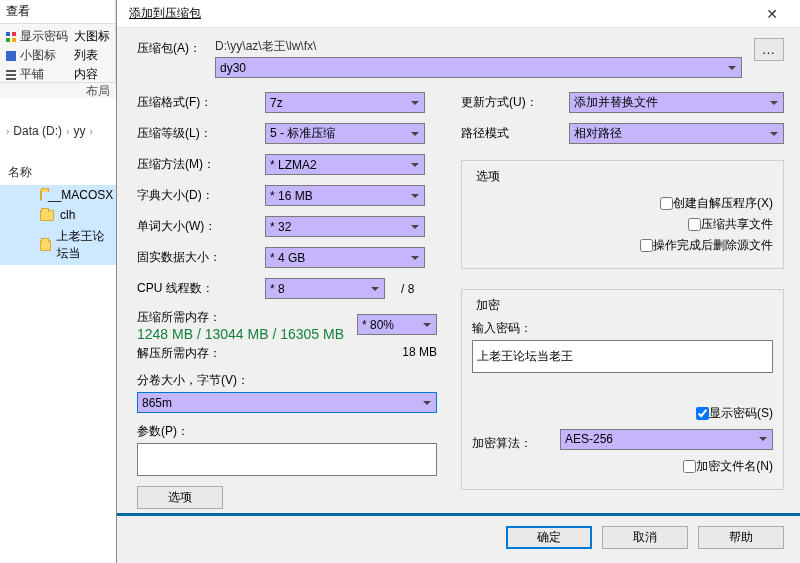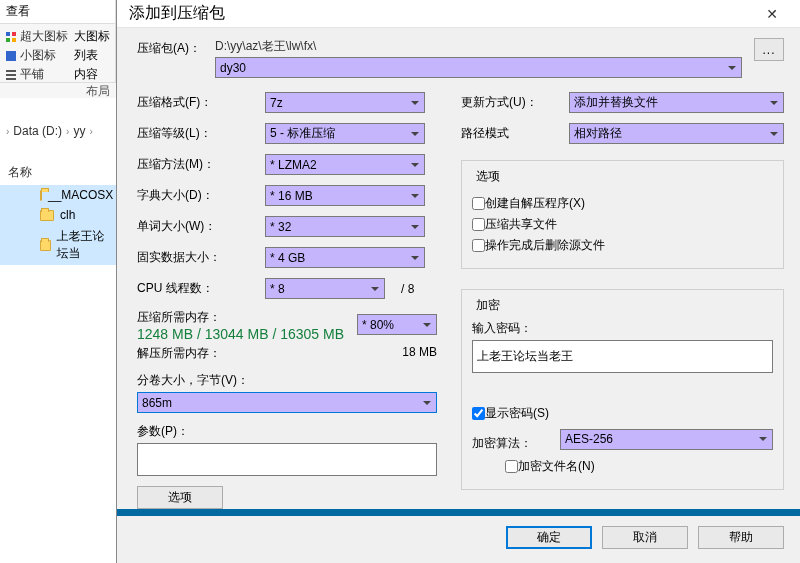--- a/index.html
+++ b/index.html
@@ -23,21 +23,21 @@
 .tree { position:absolute; left:0; top:160px; width:116px; }
 .tree .hdr { padding:4px 8px; color:#333; }
 .tree .itm { display:flex; align-items:center; gap:6px; padding:3px 8px 3px 40px; }
 .tree .itm.sel { background:#cde8ff; }
 .folder-ico { width:14px; height:11px; background:#ffd867; border:1px solid #d6a93a; border-radius:1px; position:relative; }
 .folder-ico::before { content:""; position:absolute; top:-3px; left:0; width:6px; height:3px; background:#ffd867; border:1px solid #d6a93a; border-bottom:none; border-radius:1px 1px 0 0; }
 
 
 .dlg { position:absolute; left:116px; top:0; right:0; bottom:0; background:#f0f0f0; border-left:1px solid #888; display:flex; flex-direction:column; }
 .titlebar { height:28px; background:#fff; display:flex; align-items:center; justify-content:space-between; padding:0 8px 0 12px; border-bottom:1px solid #e5e5e5; }
-.titlebar .ttl { font-size:16px; }
+.titlebar .ttl { font-size:12px;text-decoration:underline; }
 .titlebar .closex { width:40px; height:28px; display:flex; align-items:center; justify-content:center; font-size:14px; color:#333; }
 
 .content { flex:1; padding:10px 16px 0 20px; overflow:hidden; }
 .row-top { display:flex; align-items:flex-start; gap:8px; margin-bottom:14px; }
 .lbl { width:100px; padding-top:2px; }
 .path-box { flex:1; }
 .path-txt { font-size:12px; color:#333; padding-bottom:2px; }
 .combo, .txt, select, input[type=text] { font-family:inherit; font-size:12px; background:#fff; border:1px solid #7a7a7a; padding:2px 4px; height:33px; }
 .selwrap { position:relative; display:inline-block; }
 .selwrap::after { content:""; position:absolute; right:6px; top:50%; width:0; height:0; border-left:4px solid transparent; border-right:4px solid transparent; border-top:4px solid #444; transform:translateY(-50%); pointer-events:none;}
@@ -50,46 +50,46 @@
 
 .frow { display:flex; align-items:center; gap:8px; }
 .frow .fl { width:120px; }
 .tiny-after { margin-left:8px; }
 
 .stat-line { display:flex; justify-content:space-between; }
 .stat-sub { color:#15803d; font-size:14px; }
 
 .grp { border:1px solid #cfcfcf; padding:8px 10px 10px; }
 .grp > .gt { margin:-16px 0 6px 0; background:#f0f0f0; display:inline-block; padding:0 4px; }
-.chk { display:flex; align-items:center; gap:0; margin:4px 0; }
+.chk { display:flex; align-items:center; gap:0; margin:4px 0;justify-content:flex-end; }
 .chk input { width:13px; height:13px; }
 
 .pw-input { width:100%; }
 
-.btns { display:flex; justify-content:flex-end; gap:10px; padding:10px 16px 14px; border-top:7px solid #0369a1; background:#f0f0f0; }
+.btns { display:flex; justify-content:flex-end; gap:10px; padding:10px 16px 14px; border-top:3px solid #0369a1; background:#f0f0f0; }
 .btn { min-width:86px; height:23px; background:#e9e9e9; border:1px solid #acacac; display:flex; align-items:center; justify-content:center; }
 .btn.primary { border:1px solid #0078d7; box-shadow:inset 0 0 0 1px #0078d7; }
 
 .selwrap.block{display:block;}
 .sv{background:#c4b5fd;border:1px solid #7a7a7a;height:21px;display:flex;align-items:center;padding:0 4px;}
 .sv.hl{border:1px solid #0078d7;}
 .w120{width:120px;} .w80{width:80px;} .w160{width:160px;}
 .pct-wrap{display:flex;justify-content:flex-end;}
 </style>
 </head>
 <body>
 
 <div class="ribbon-bg">
   <div class="tabstrip">
       <span>查看</span>
     </div>
   <div class="group">
     <div class="rb">
         <span class="sq grid"></span>
-        <span class="gl">超大图标</span>
+        <span class="gl">显示密码</span>
       </div>
     <div class="rb">
         <span class="sq b"></span>
         <span class="gl">小图标</span>
       </div>
     <div class="rb">
         <span class="sq list"></span>
         <span class="gl">平铺</span>
       </div>
   </div>

